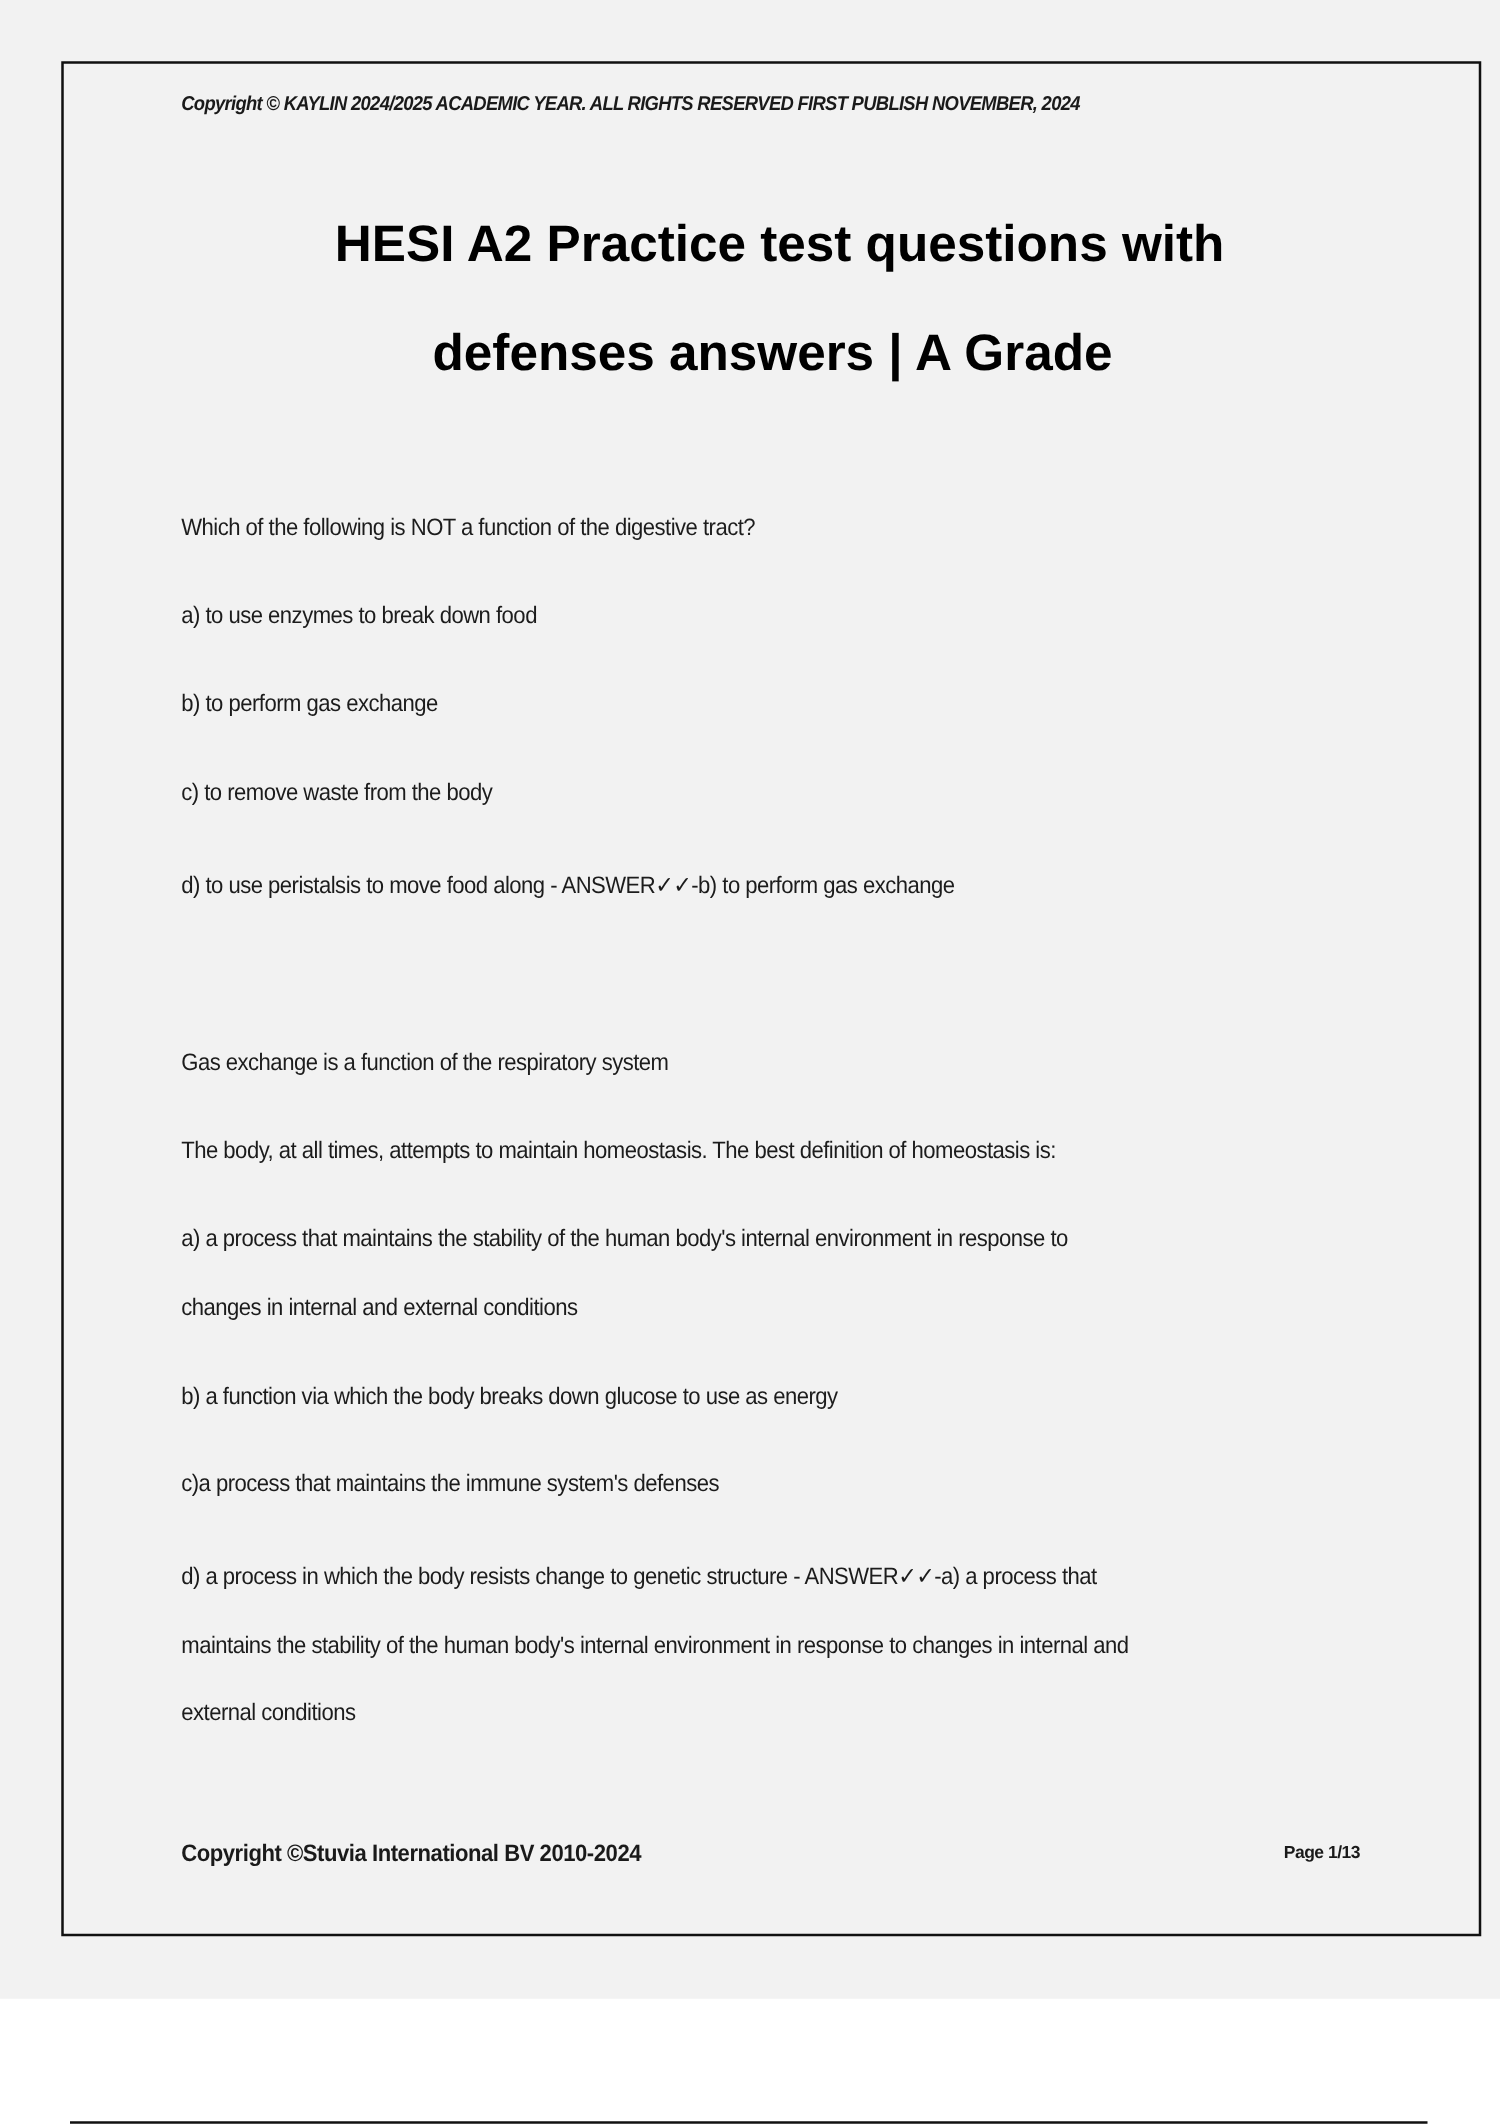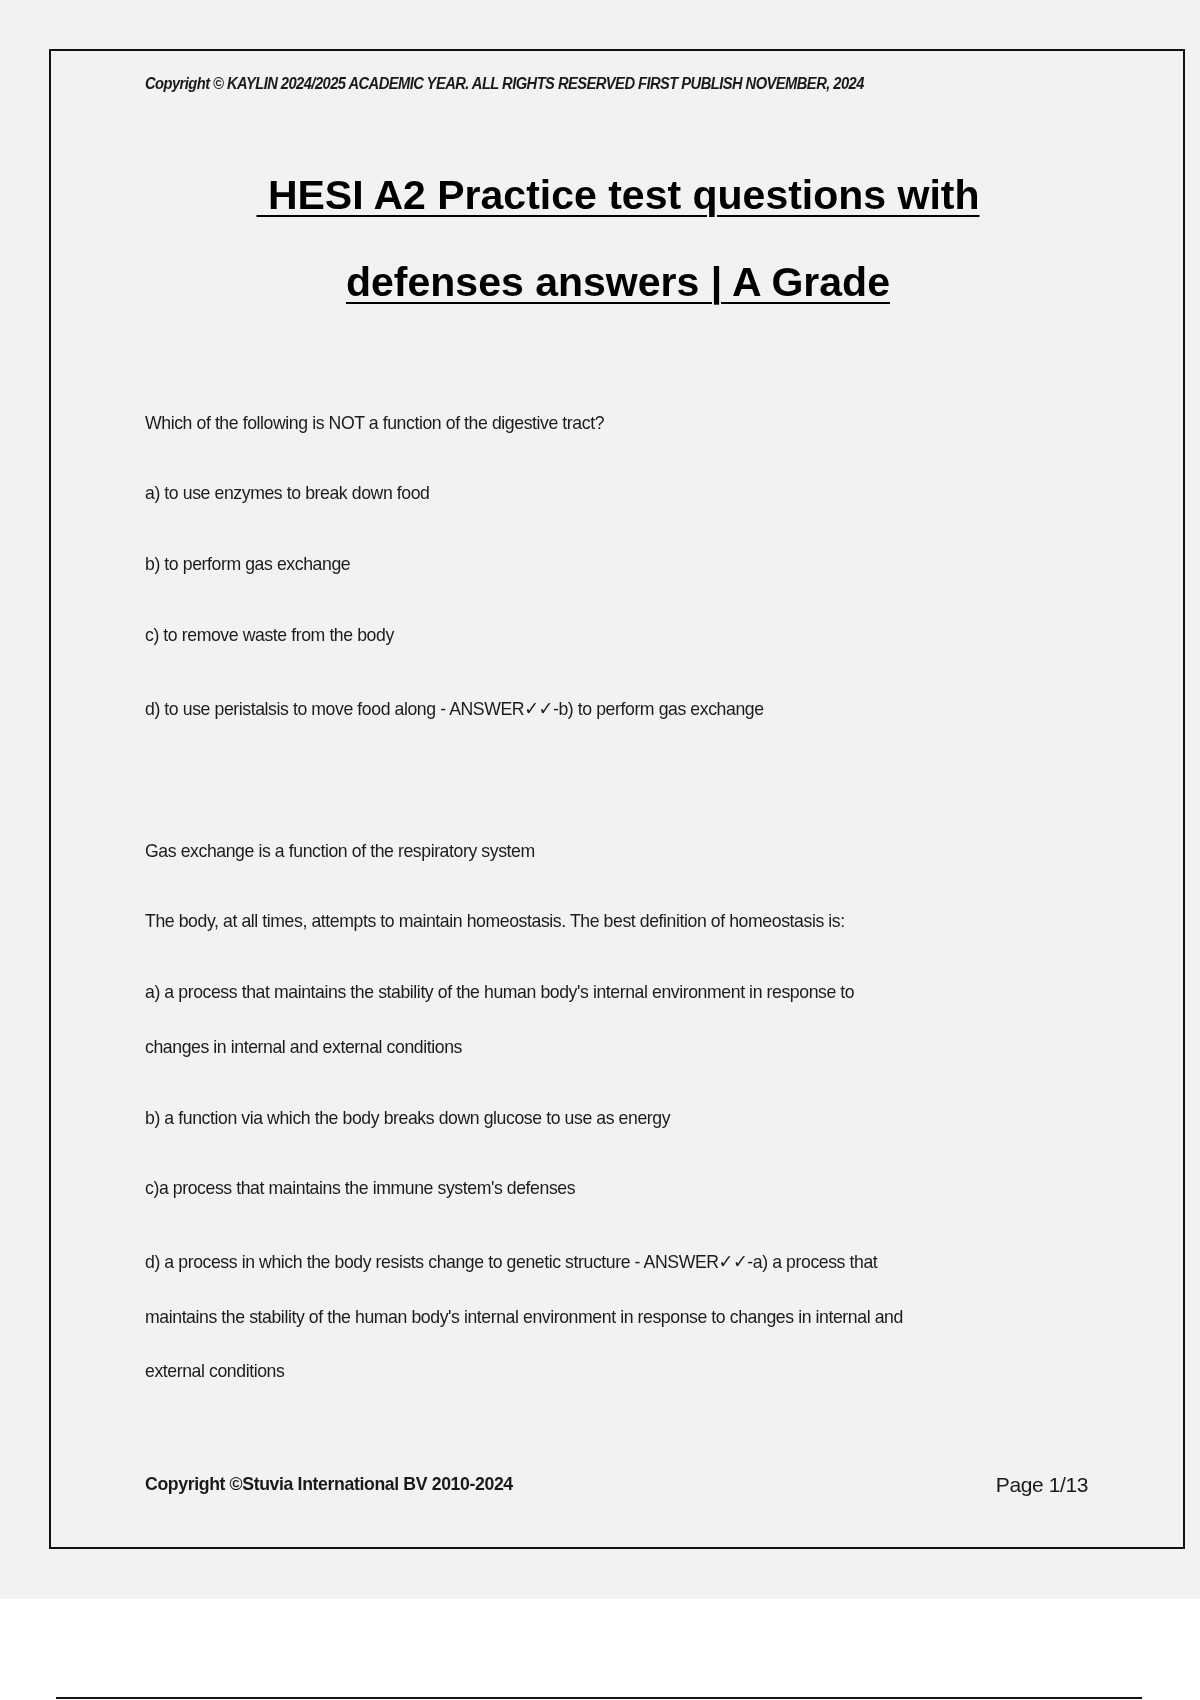--- a/index.html
+++ b/index.html
@@ -27,31 +27,31 @@
     position:absolute; left:145px; top:75px; font-size:16px; font-weight:bold;
     font-style:italic; letter-spacing:-0.6px; white-space:nowrap; color:#1a1a1a;
     transform:scaleX(0.92); transform-origin:left center;
   }
   .title {
     position:absolute; left:0; width:1236px; text-align:center;
     font-size:41px; font-weight:bold; color:#000; white-space:nowrap;
     font-family: "Liberation Sans", sans-serif;
   }
   .title span {
-    text-decoration:underline; text-decoration-thickness:2px;
+    text-decoration-thickness:2px;
     text-underline-offset:6px; white-space:pre;
   }
   .body-line { transform:translateY(-50%) scaleX(0.93); transform-origin:left center; }
   .footer-left {
     position:absolute; left:145px; top:1473px; font-size:19px; font-weight:bold;
     white-space:nowrap; letter-spacing:-0.4px;
     transform:scaleX(0.93); transform-origin:left center;
   }
   .footer-right {
-    position:absolute; right:112px; top:1473px; font-size:21px; font-weight:normal;
+    position:absolute; right:112px; top:1473px; font-size:14px; font-weight:bold;
     white-space:nowrap; letter-spacing:-0.4px;
   }
   .next-page-rule {
     position:absolute; left:56px; top:1697px; width:1086px; height:2px; background:#111;
   }
 </style>
 </head>
 <body>
 
 <div class="viewer-bg"></div>

